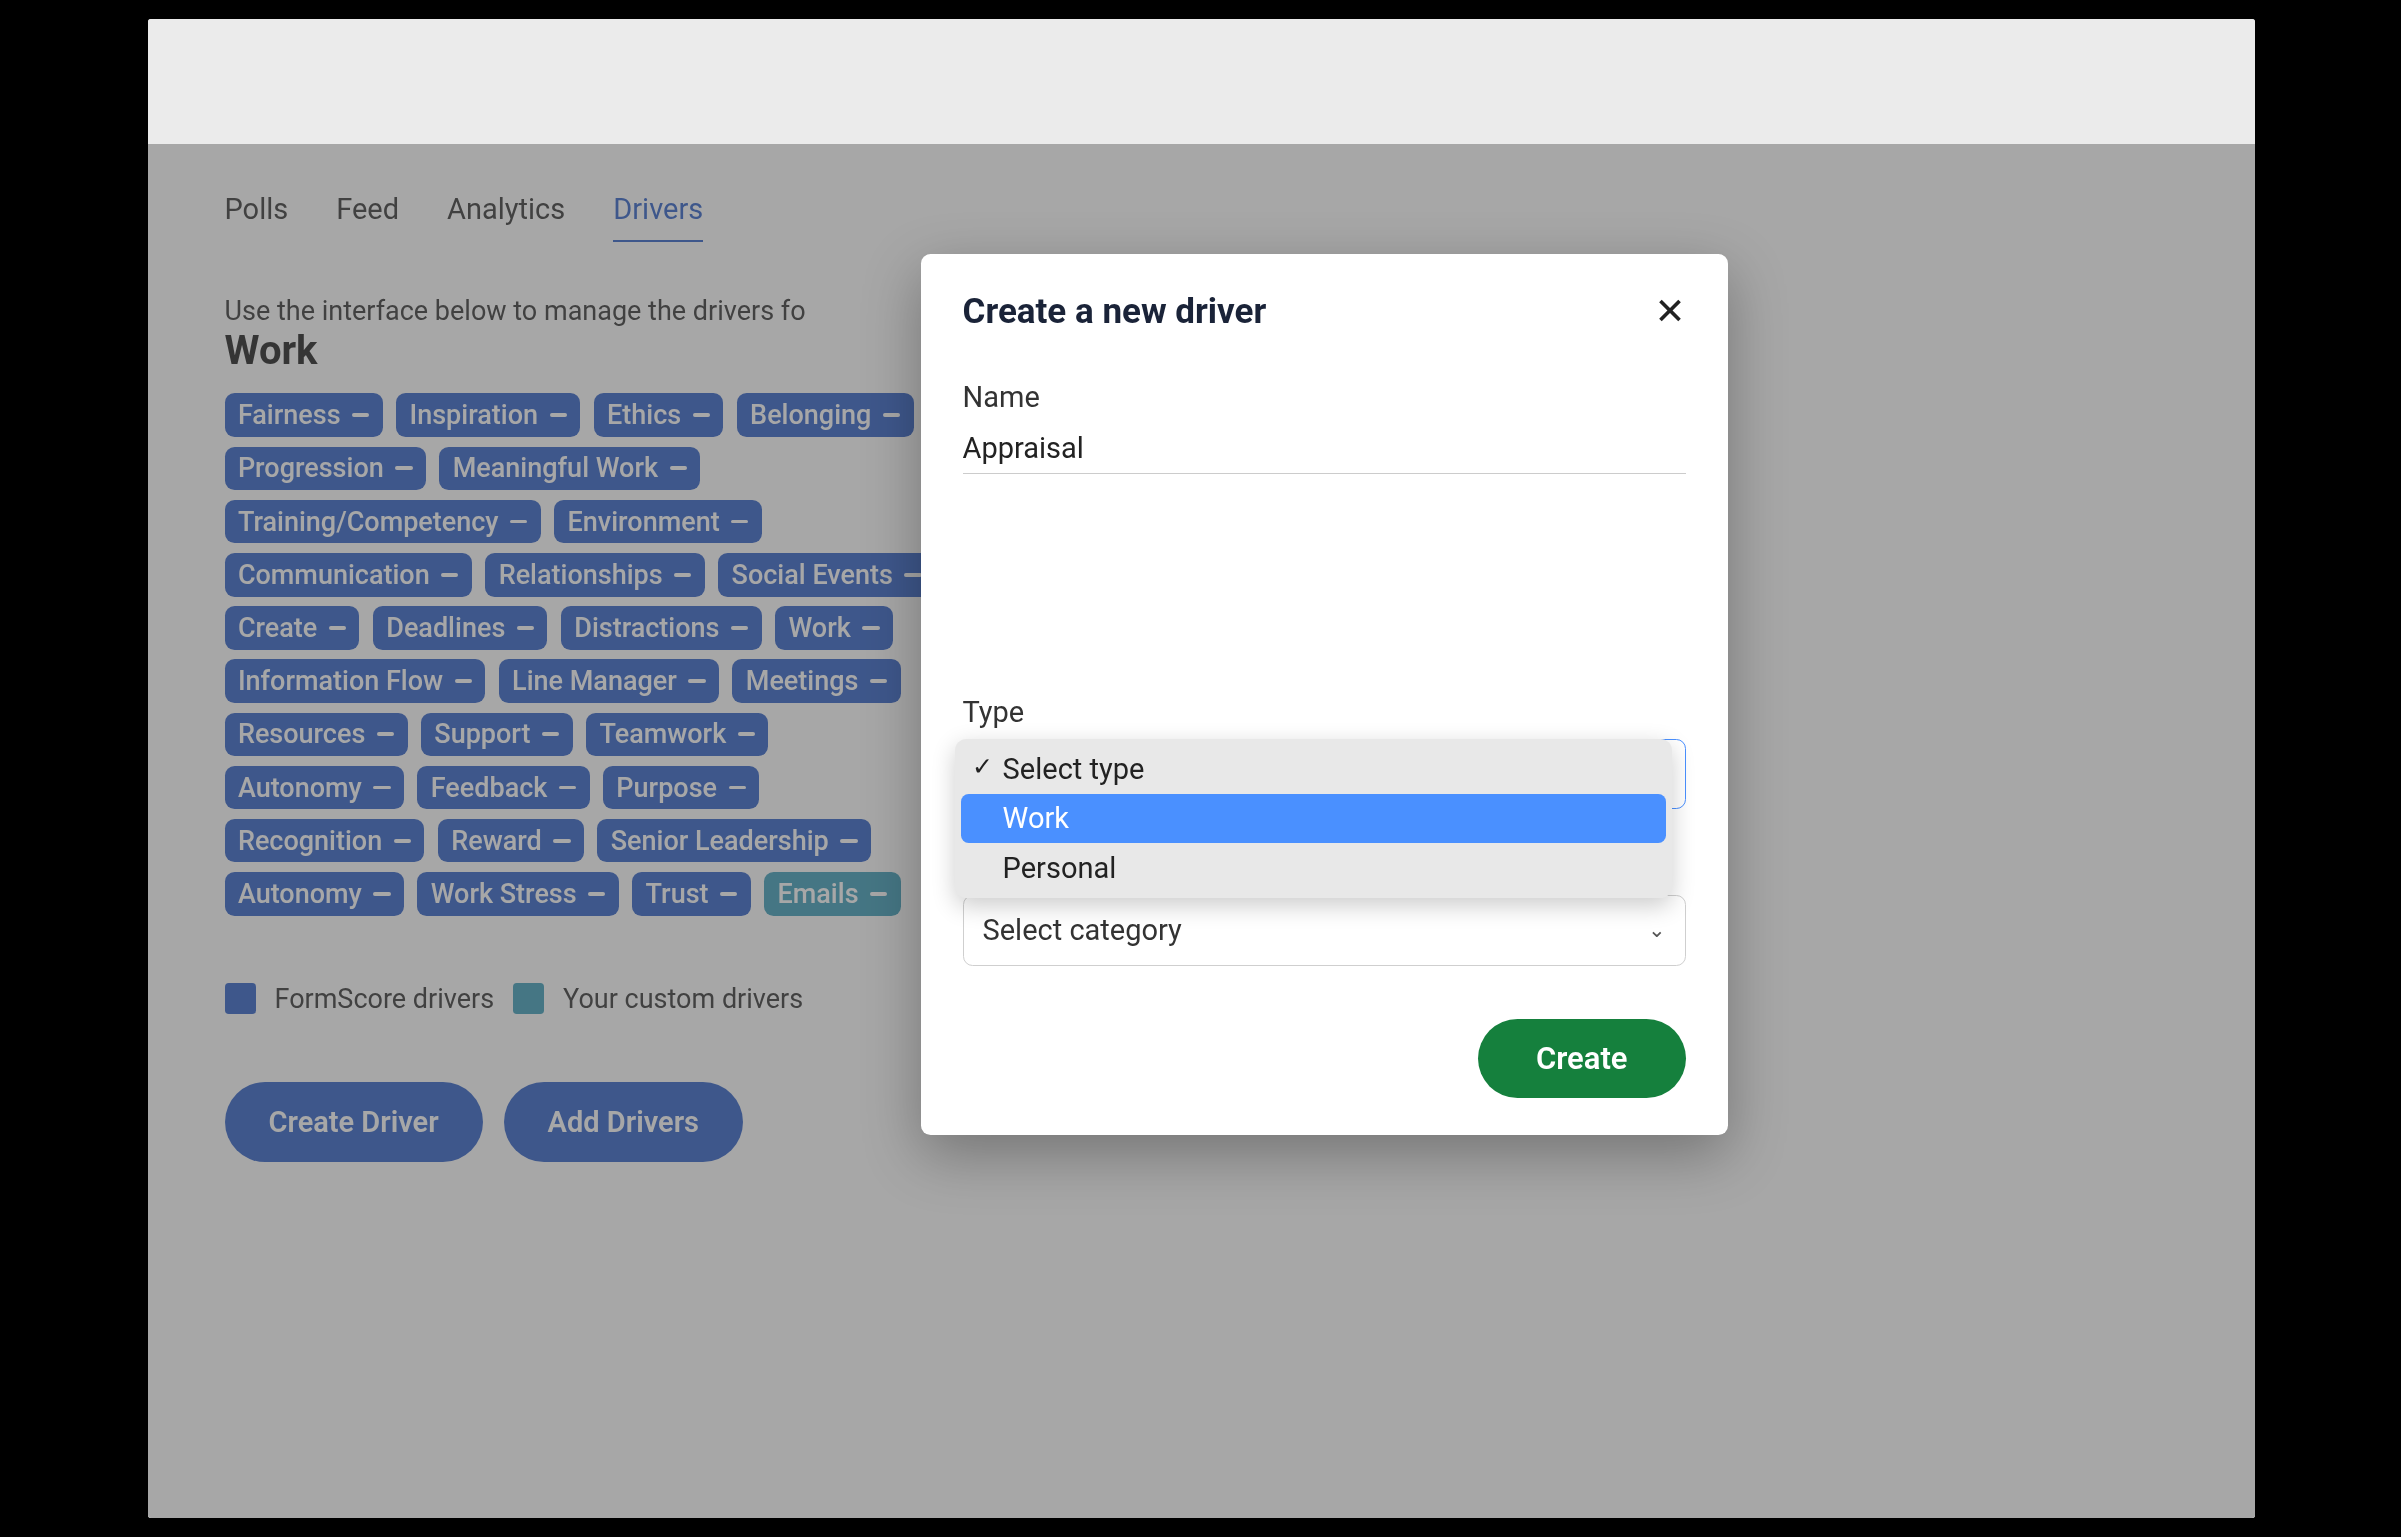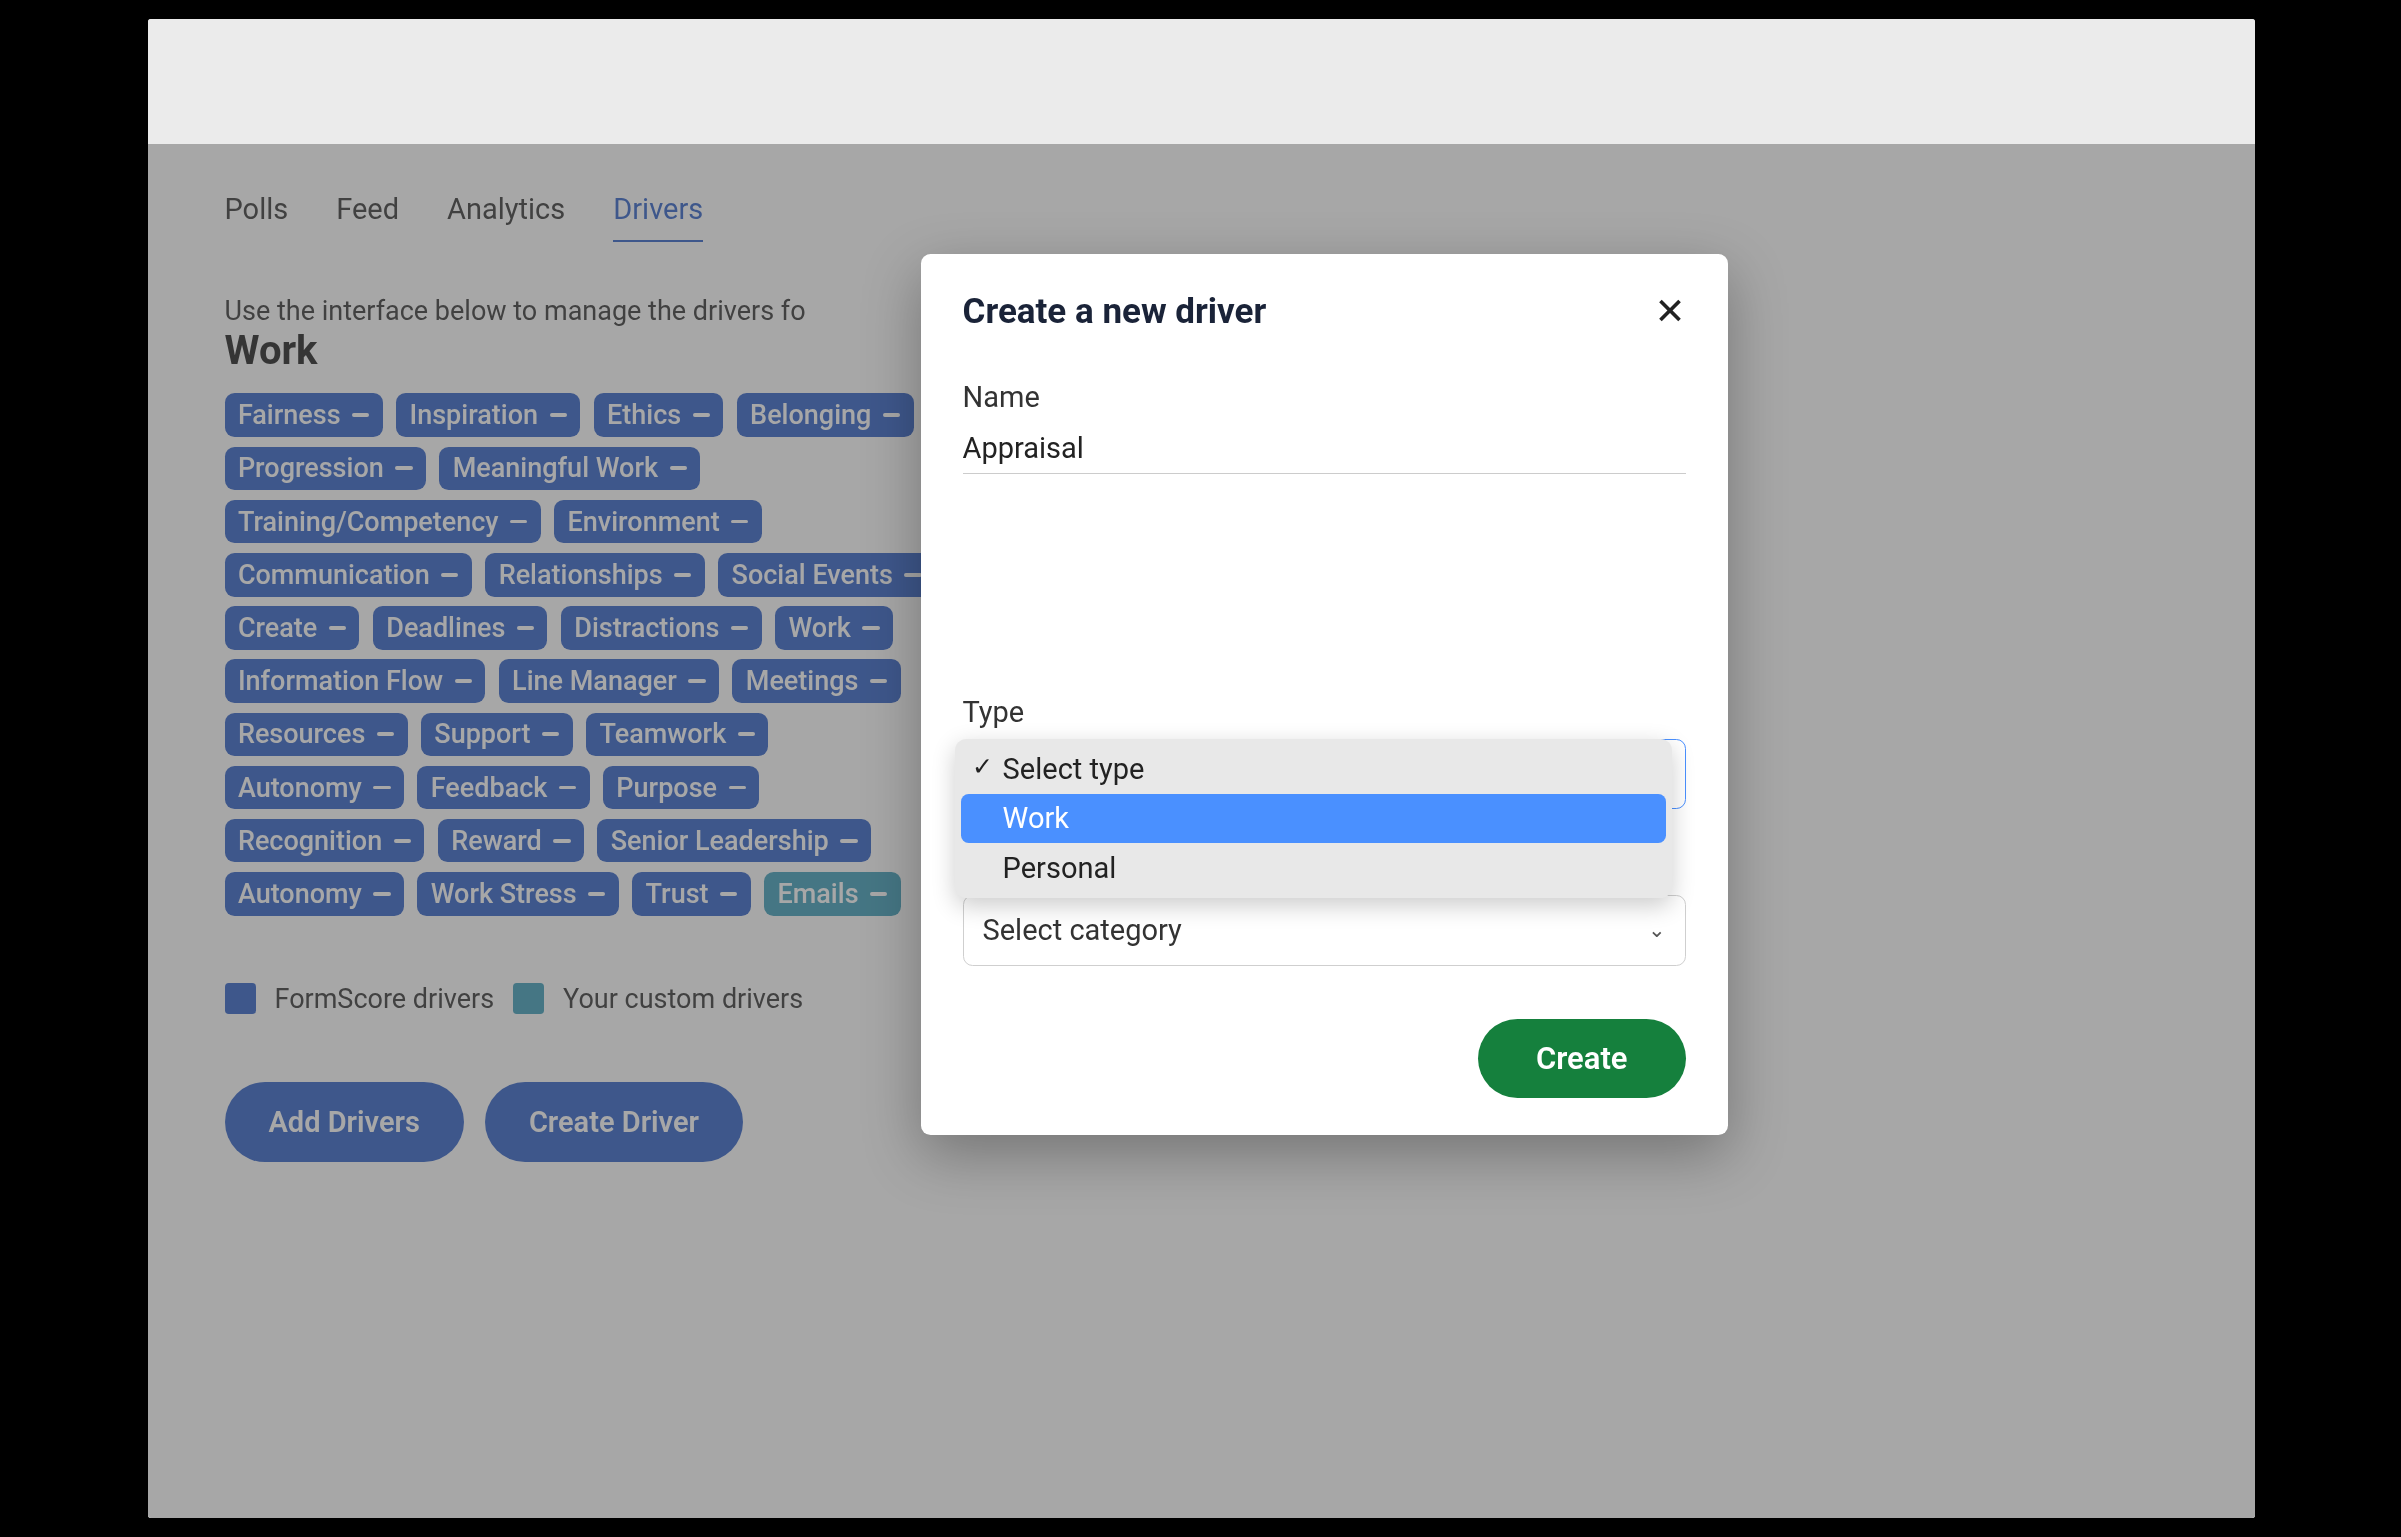--- a/index.html
+++ b/index.html
@@ -387,22 +387,22 @@
             <span class="chip-dash"></span>
           </div>
         </div>
       <div class="legend">
         <div class="legend-box blue"></div>
         <span>FormScore drivers</span>
         <div class="legend-box teal"></div>
         <span>Your custom drivers</span>
       </div>
       <div class="bottom-buttons">
+        <button class="btn-primary">Create Driver</button>
         <button class="btn-primary">Add Drivers</button>
-        <button class="btn-primary">Create Driver</button>
       </div>
     </div>
 
     <div class="overlay"></div>
 
     <div class="modal">
       <div class="modal-header">
         <div class="modal-title">Create a new driver</div>
         <button class="close-btn">✕</button>
       </div>

